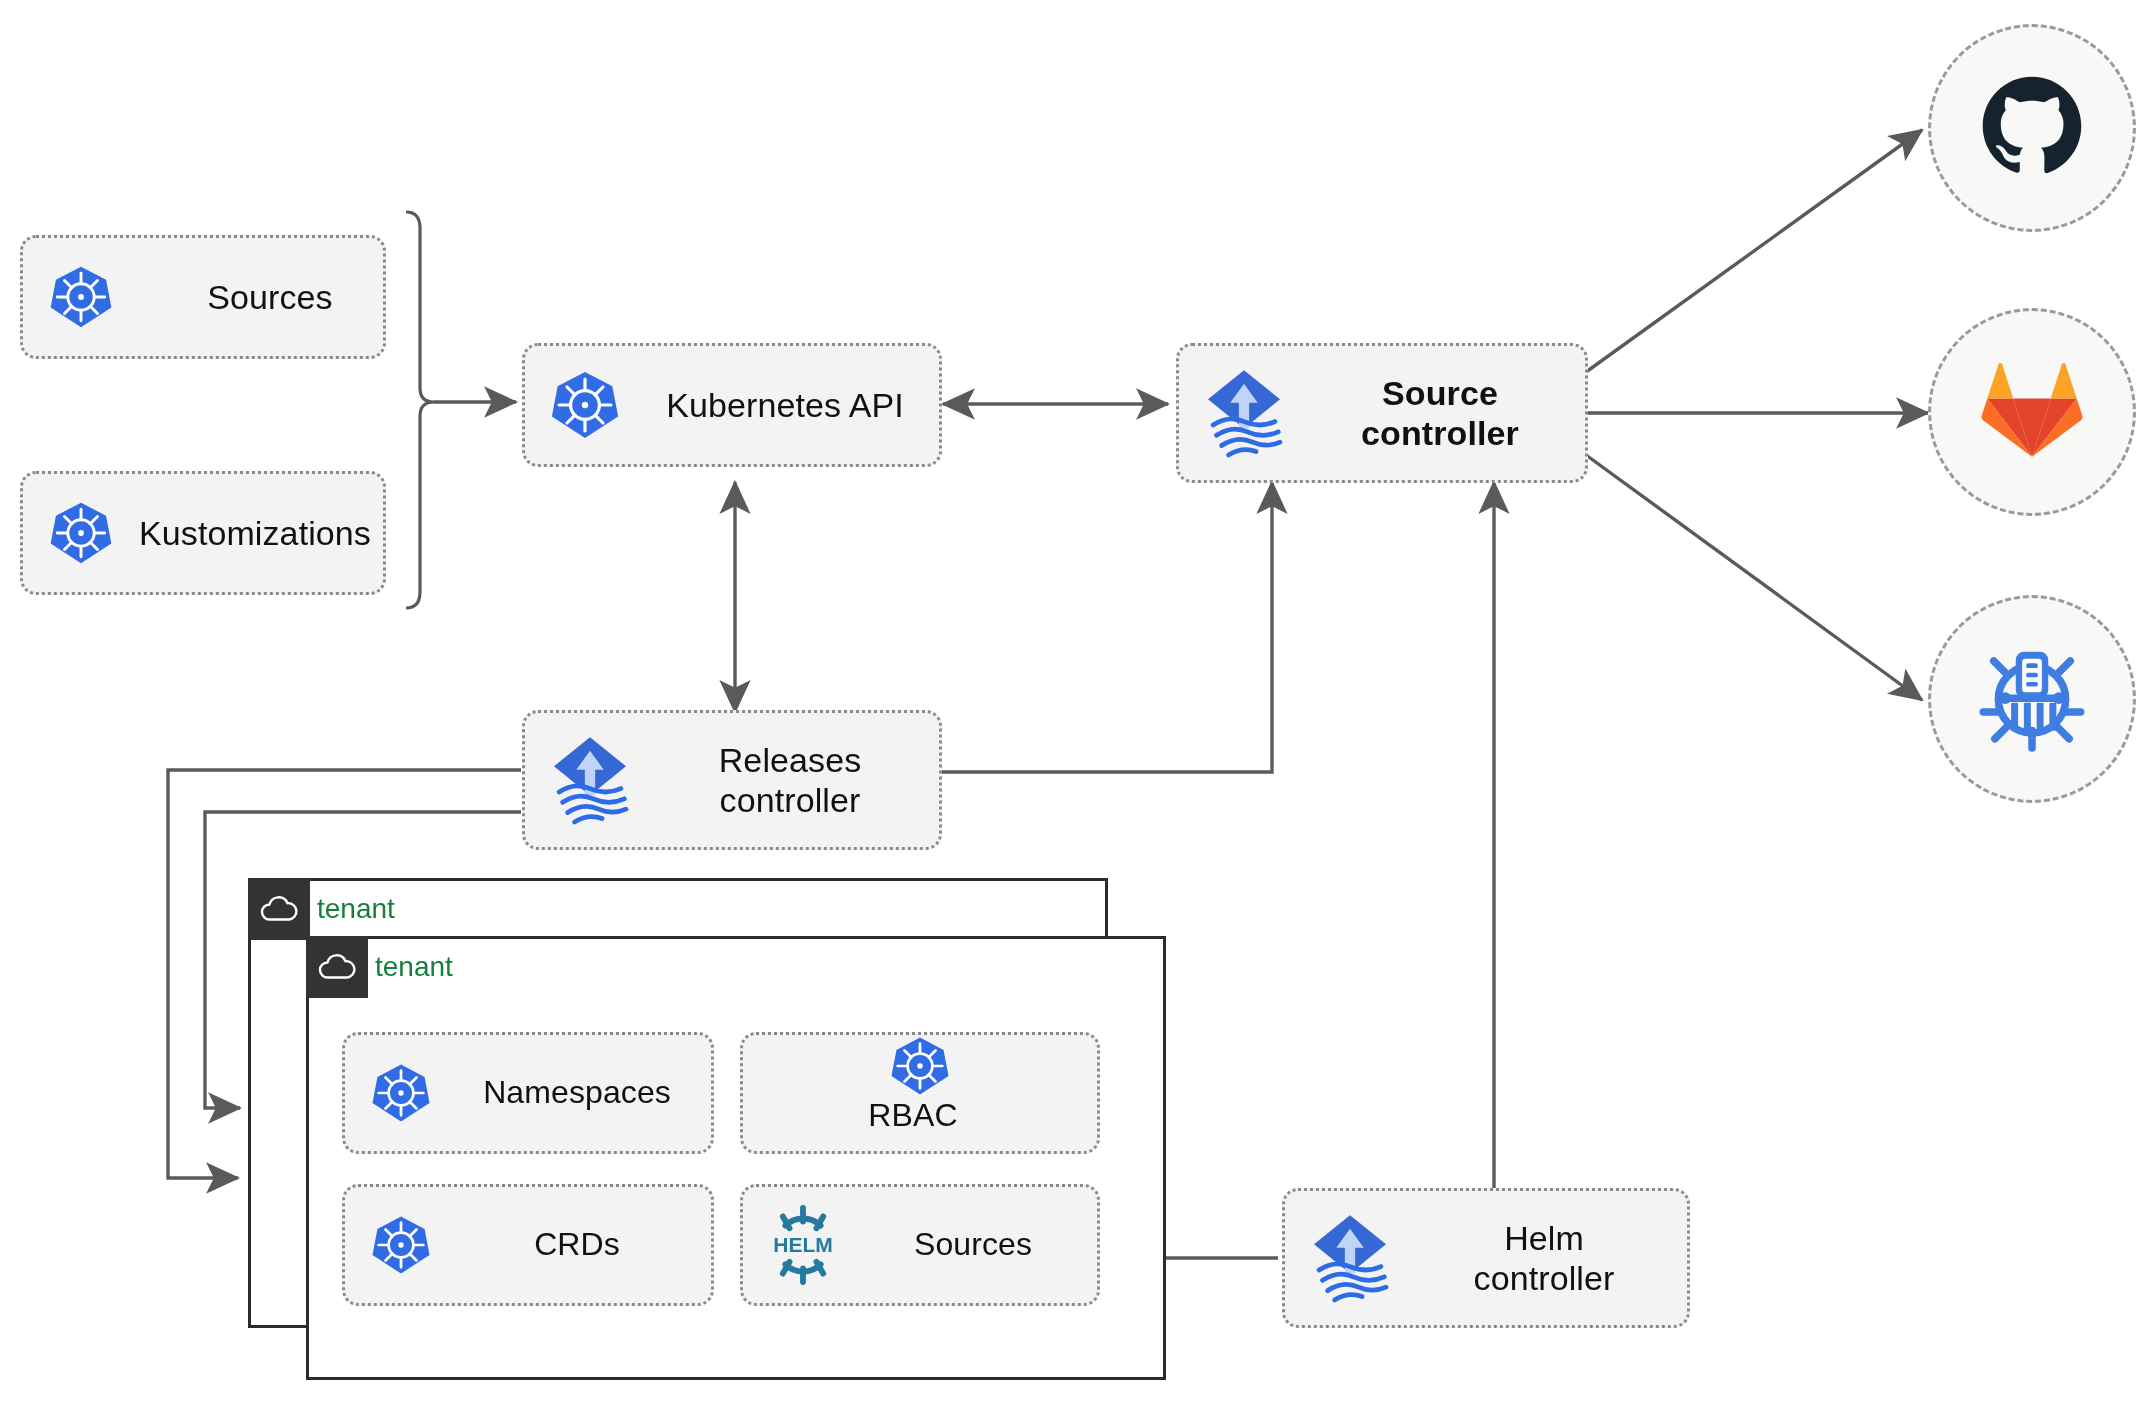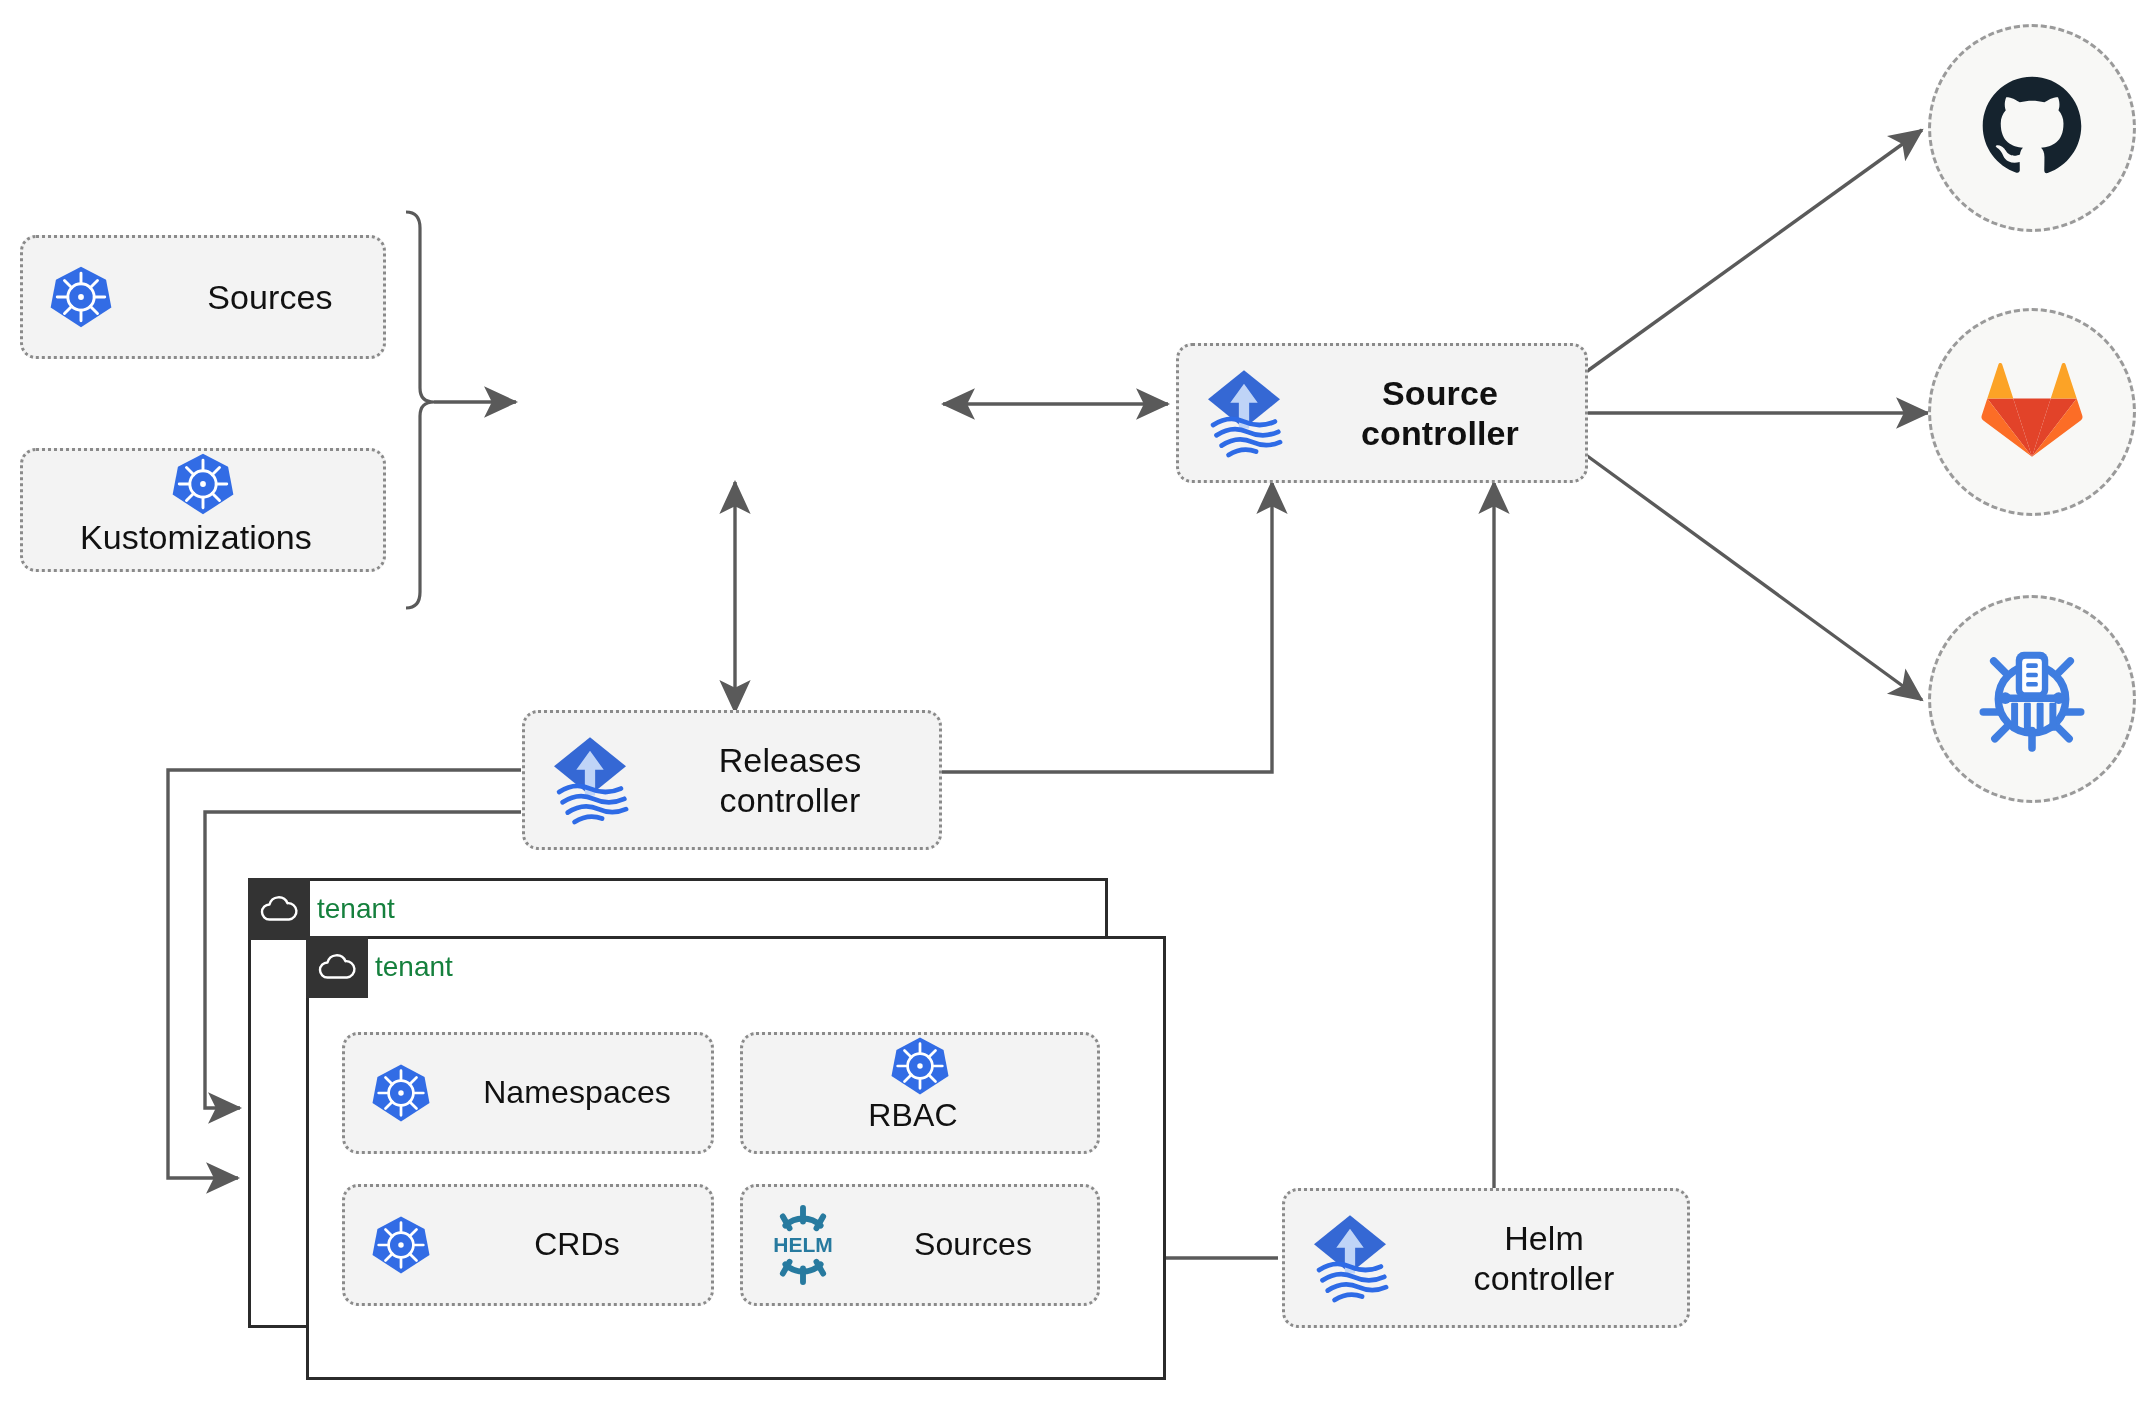--- a/index.html
+++ b/index.html
@@ -118,35 +118,49 @@
           <circle cx="50" cy="50" r="20"></circle>
           <path d="M50,30 L50,14 M50,70 L50,86 M30,50 L14,50 M70,50 L86,50
                    M36,36 L25,25 M64,36 L75,25 M36,64 L25,75 M64,64 L75,75"></path>
         </g>
         <circle cx="50" cy="50" r="4.4" fill="#fff"></circle>
       </svg>
     </span>
     <span class="lbl">Sources</span>
   </div>
 
-  <div class="node" style="left:20px;top:448px;width:366px;height:124px;flex-direction:column;">
+  <div class="node" style="left:20px;top:471px;width:366px;height:124px;">
     <span class="ico" style="width:116px;">
       <svg width="66" height="66" viewBox="0 0 100 100">
         <polygon points="50,4 88,24 96,66 50,96 4,66 12,24" fill="#326CE5"></polygon>
         <g fill="none" stroke="#fff" stroke-width="4.4" stroke-linecap="round">
           <circle cx="50" cy="50" r="20"></circle>
           <path d="M50,30 L50,14 M50,70 L50,86 M30,50 L14,50 M70,50 L86,50
                    M36,36 L25,25 M64,36 L75,25 M36,64 L25,75 M64,64 L75,75"></path>
         </g>
         <circle cx="50" cy="50" r="4.4" fill="#fff"></circle>
       </svg>
     </span>
     <span class="lbl">Kustomizations</span>
   </div>
 
+  <div class="node" style="left:522px;top:343px;width:420px;height:124px;">
+    <span class="ico" style="width:120px;">
+      <svg width="72" height="72" viewBox="0 0 100 100">
+        <polygon points="50,4 88,24 96,66 50,96 4,66 12,24" fill="#326CE5"></polygon>
+        <g fill="none" stroke="#fff" stroke-width="4.4" stroke-linecap="round">
+          <circle cx="50" cy="50" r="20"></circle>
+          <path d="M50,30 L50,14 M50,70 L50,86 M30,50 L14,50 M70,50 L86,50
+                   M36,36 L25,25 M64,36 L75,25 M36,64 L25,75 M64,64 L75,75"></path>
+        </g>
+        <circle cx="50" cy="50" r="4.4" fill="#fff"></circle>
+      </svg>
+    </span>
+    <span class="lbl">Kubernetes API</span>
+  </div>
 
   <div class="node" style="left:1176px;top:343px;width:412px;height:140px;font-weight:bold;">
     <span class="ico" style="width:130px;">
       <svg width="86" height="96" viewBox="0 0 100 112">
         <polygon points="50,6 92,40 50,74 8,40" fill="#3568D4"></polygon>
         <path d="M50,22 L66,44 L56,44 L56,74 L44,74 L44,44 L34,44 Z" fill="#BFD4F7"></path>
         <g stroke="#2E6BE6" stroke-width="5.6" fill="none" stroke-linecap="round">
           <path d="M14,70 Q32,58 50,66 Q68,74 86,66"></path>
           <path d="M18,82 Q36,70 54,78 Q72,86 90,78"></path>
           <path d="M24,94 Q42,82 60,90 Q76,97 92,90"></path>

